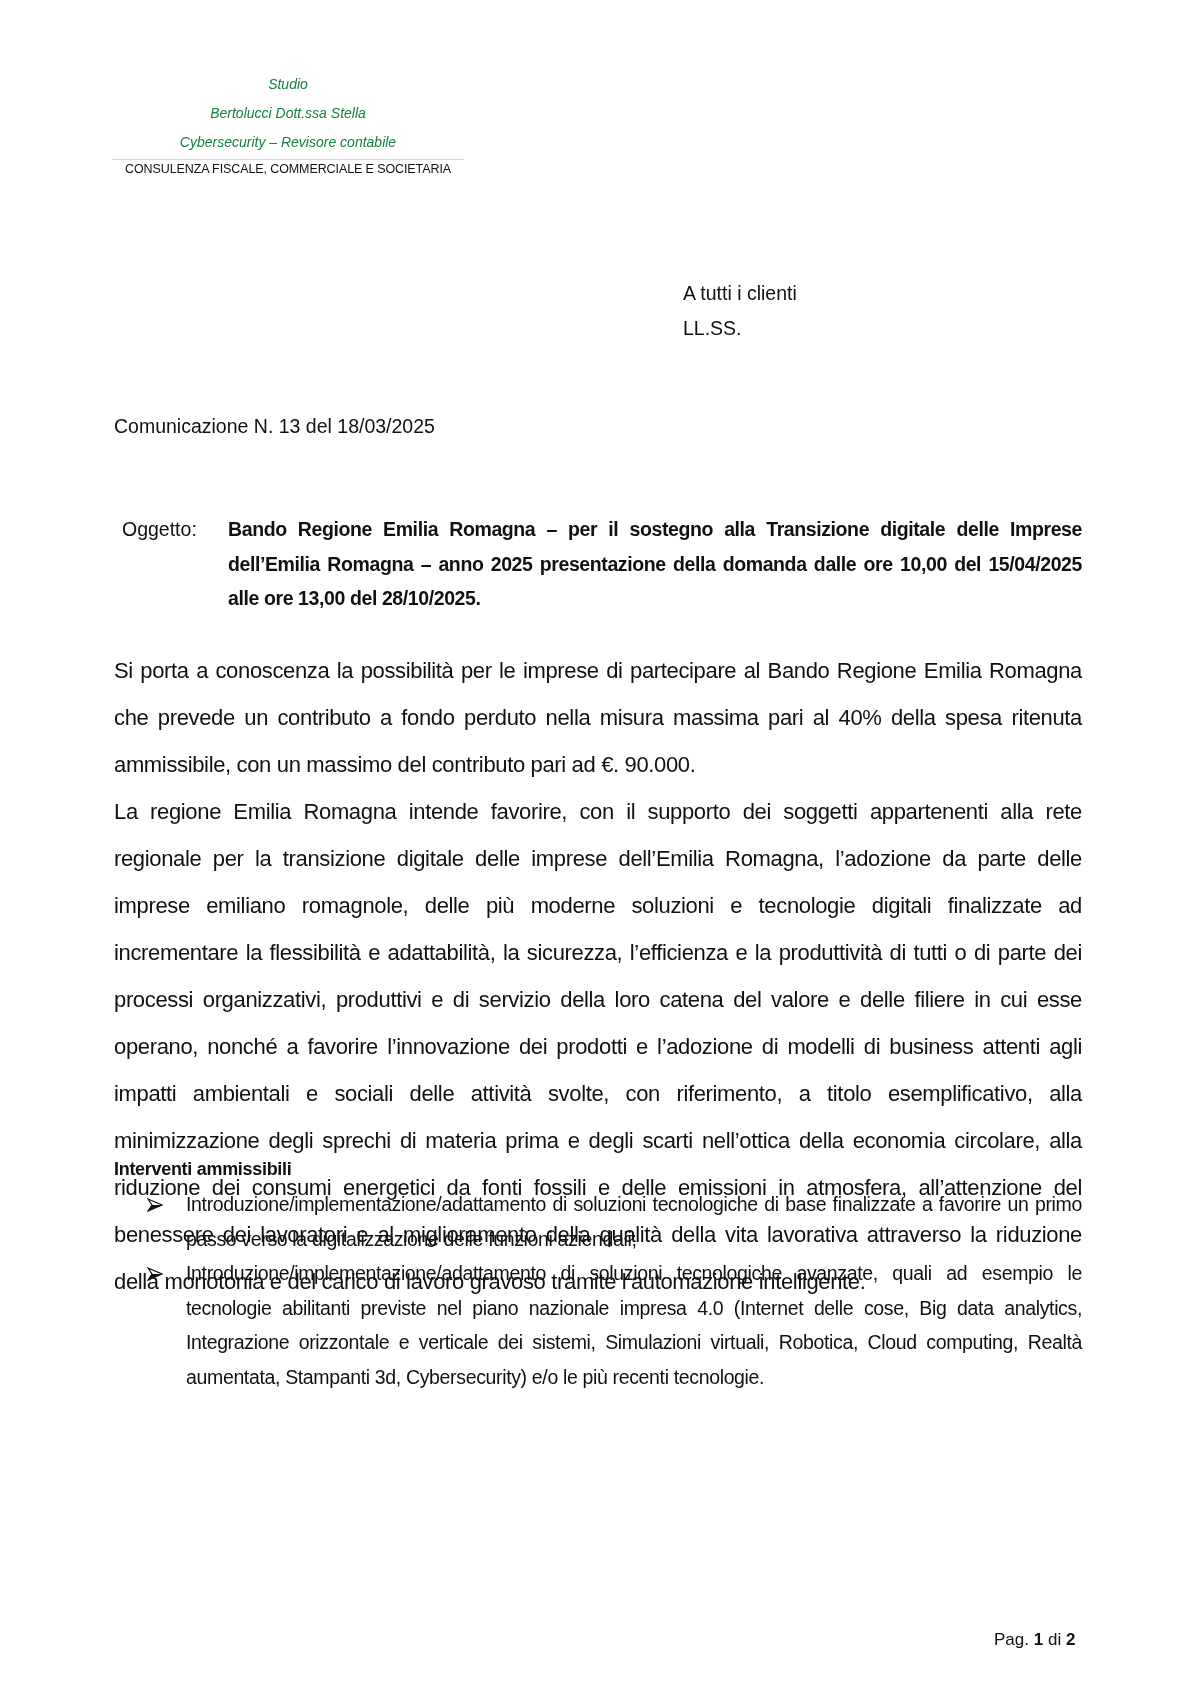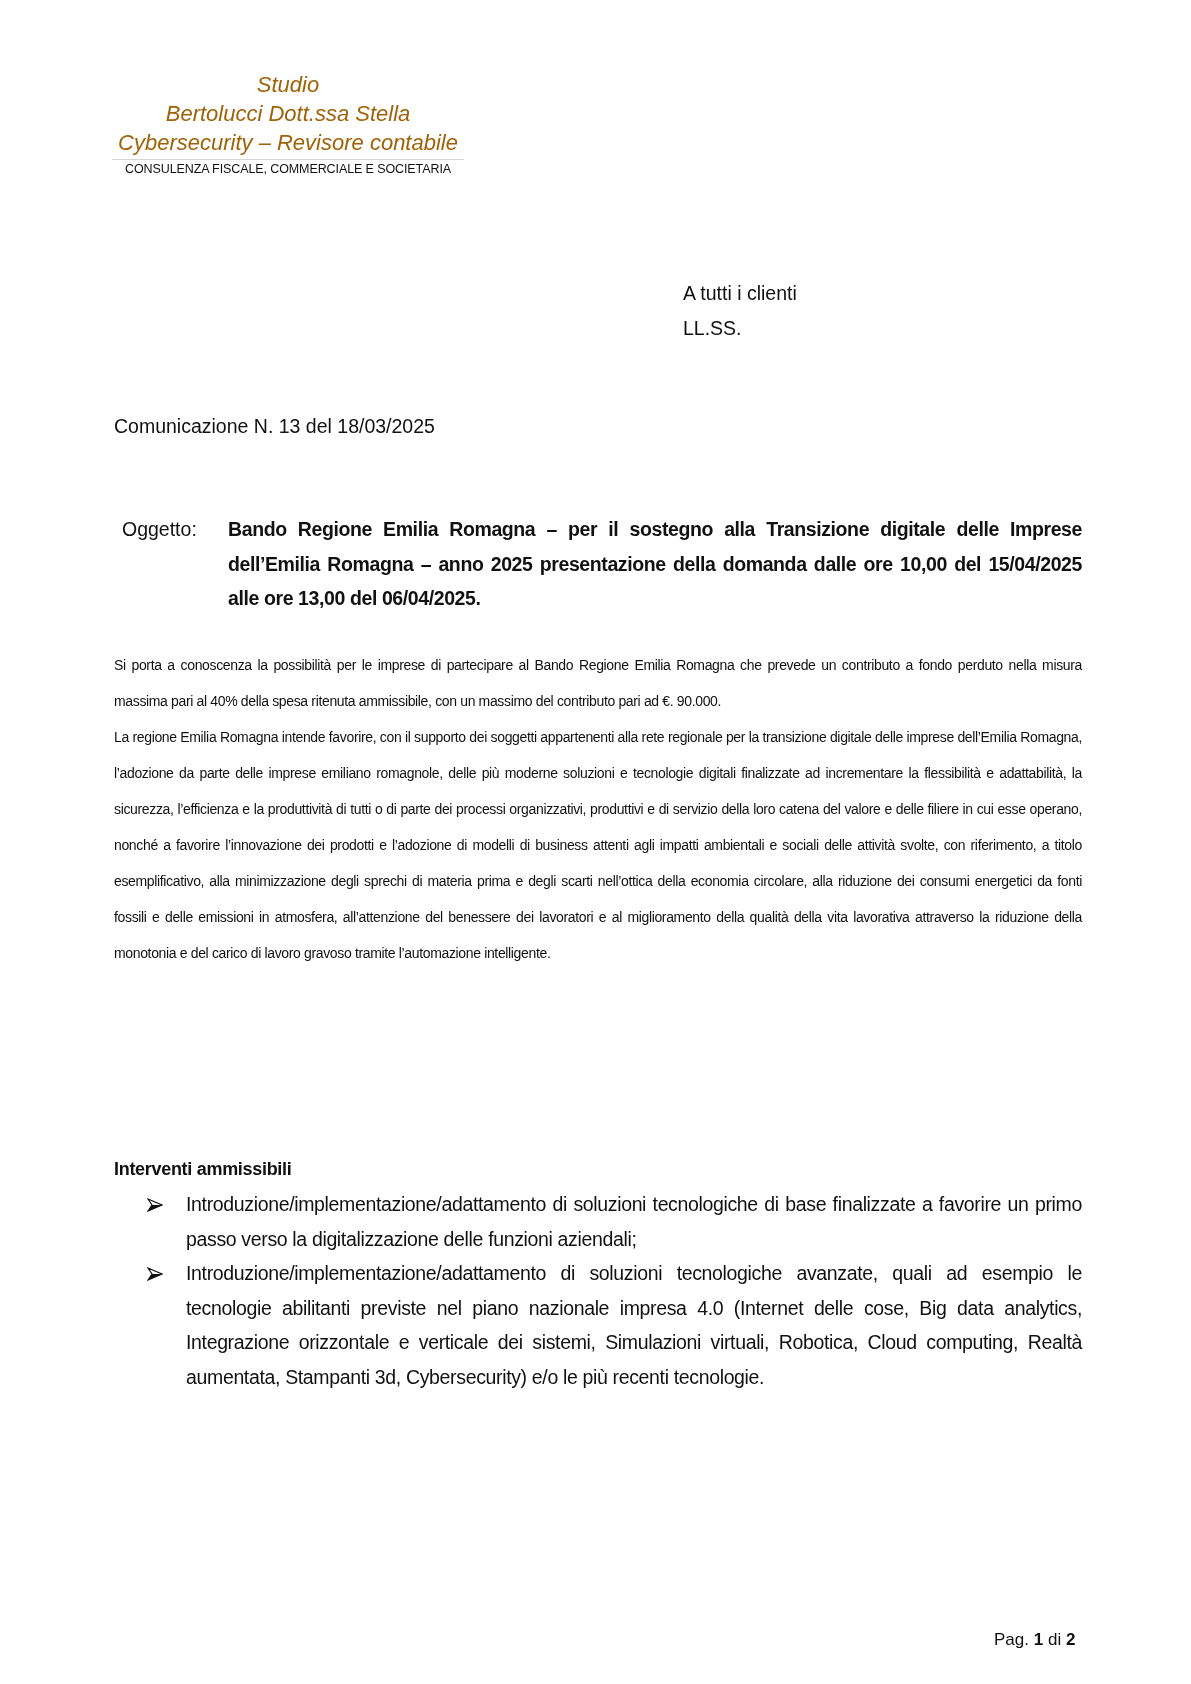--- a/index.html
+++ b/index.html
@@ -3,33 +3,33 @@
   <meta charset="utf-8">
   <style>
     html, body { margin: 0; padding: 0; background: #ffffff; }
     body {
       width: 1191px; height: 1684px; position: relative; overflow: hidden;
       font-family: "Liberation Sans", sans-serif; color: #111111;
     }
     .page { position: absolute; left: 0; top: 0; width: 1191px; height: 1684px; }
 
     .letterhead { position: absolute; left: 112px; top: 70px; width: 352px; text-align: center; }
-    .lh-line { font-style: italic; font-size: 22px; line-height: 29px; color: #a16207; }
+    .lh-line { font-style: italic; font-size: 14px; line-height: 29px; color: #15803d; }
     .lh-rule { height: 1px; background: #d6d6d6; margin: 2px 0 0 0; }
     .lh-sub { font-size: 12.5px; line-height: 18px; color: #111; letter-spacing: -0.1px; text-align: center; }
 
     .recipient { position: absolute; left: 683px; top: 276px; font-size: 19.5px; line-height: 35px; }
 
     .comm { position: absolute; left: 114px; top: 412px; font-size: 19.5px; line-height: 28px; }
 
     .subject { position: absolute; left: 114px; top: 512px; width: 968px; font-size: 19.5px; line-height: 34.5px; }
     .subject-label { position: absolute; left: 0; top: 0; margin-left: 8px; }
     .subject-text { position: absolute; left: 114px; top: 0; width: 854px; font-weight: bold; text-align: justify; letter-spacing: -0.4px; }
 
-    .body { position: absolute; left: 114px; top: 647px; width: 968px; font-size: 14px; line-height: 36px; letter-spacing: -0.35px; }
+    .body { position: absolute; left: 114px; top: 647px; width: 968px; font-size: 22px; line-height: 47px; letter-spacing: -0.35px; }
     .para { margin: 0; text-align: justify; }
 
     .section-title { position: absolute; left: 114px; top: 1152px; font-size: 18px; font-weight: bold; line-height: 34.5px; letter-spacing: -0.3px; }
 
     .bullets { position: absolute; left: 114px; top: 1187px; width: 968px; font-size: 19.5px; line-height: 34.5px; letter-spacing: -0.35px; }
     .bullet { position: relative; padding-left: 72px; text-align: justify; }
     .bullet-icon { position: absolute; left: 33px; top: 11px; width: 16px; height: 14px; }
 
     .closing { position: absolute; left: 114px; top: 1424px; width: 968px; font-size: 19.5px; line-height: 34.5px; text-align: justify; letter-spacing: -0.35px; }
 
@@ -51,21 +51,21 @@
 
   <div class="recipient">
     <div>A tutti i clienti</div>
     <div>LL.SS.</div>
   </div>
 
   <div class="comm">Comunicazione N. 13 del 18/03/2025</div>
 
   <div class="subject">
     <div class="subject-label">Oggetto:</div>
-    <div class="subject-text">Bando Regione Emilia Romagna – per il sostegno alla Transizione digitale delle Imprese dell’Emilia Romagna – anno 2025 presentazione della domanda dalle ore 10,00 del 15/04/2025 alle ore 13,00 del 06/04/2025.</div>
+    <div class="subject-text">Bando Regione Emilia Romagna – per il sostegno alla Transizione digitale delle Imprese dell’Emilia Romagna – anno 2025 presentazione della domanda dalle ore 10,00 del 15/04/2025 alle ore 13,00 del 28/10/2025.</div>
   </div>
 
   <div class="body">
     <p class="para">Si porta a conoscenza la possibilità per le imprese di partecipare al Bando Regione Emilia Romagna che prevede un contributo a fondo perduto nella misura massima pari al 40% della spesa ritenuta ammissibile, con un massimo del contributo pari ad €. 90.000.</p>
     <p class="para">La regione Emilia Romagna intende favorire, con il supporto dei soggetti appartenenti alla rete regionale per la transizione digitale delle imprese dell’Emilia Romagna, l’adozione da parte delle imprese emiliano romagnole, delle più moderne soluzioni e tecnologie digitali finalizzate ad incrementare la flessibilità e adattabilità, la sicurezza, l’efficienza e la produttività di tutti o di parte dei processi organizzativi, produttivi e di servizio della loro catena del valore e delle filiere in cui esse operano, nonché a favorire l’innovazione dei prodotti e l’adozione di modelli di business attenti agli impatti ambientali e sociali delle attività svolte, con riferimento, a titolo esemplificativo, alla minimizzazione degli sprechi di materia prima e degli scarti nell’ottica della economia circolare, alla riduzione dei consumi energetici da fonti fossili e delle emissioni in atmosfera, all’attenzione del benessere dei lavoratori e al miglioramento della qualità della vita lavorativa attraverso la riduzione della monotonia e del carico di lavoro gravoso tramite l’automazione intelligente.</p>
   </div>
 
   <div class="section-title">Interventi ammissibili</div>
 
   <div class="bullets">

